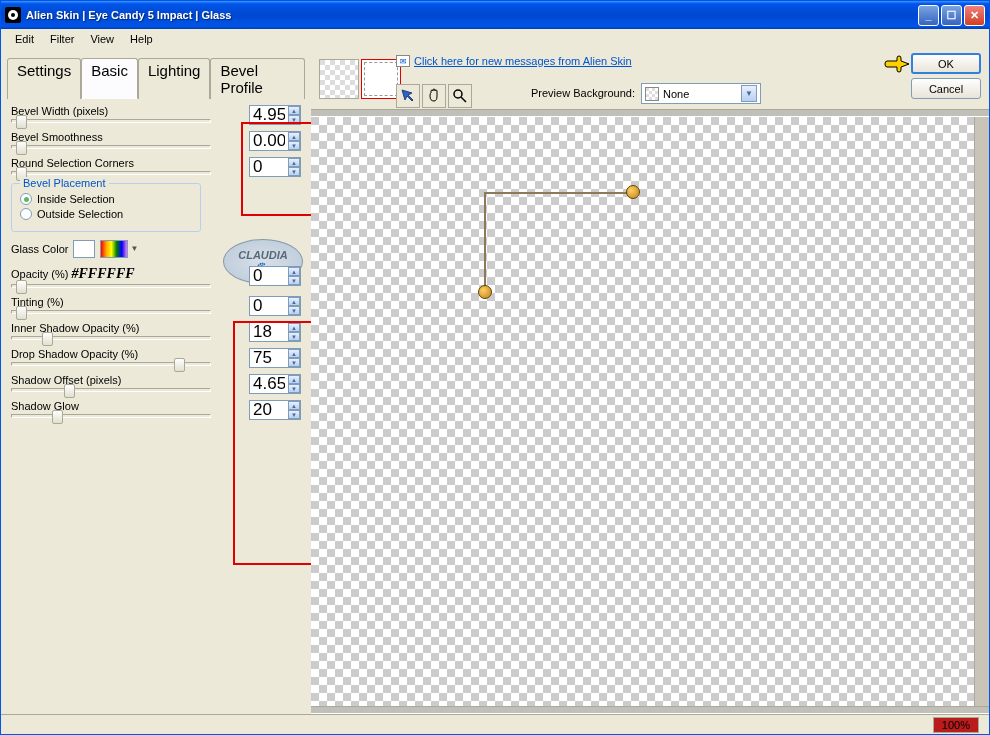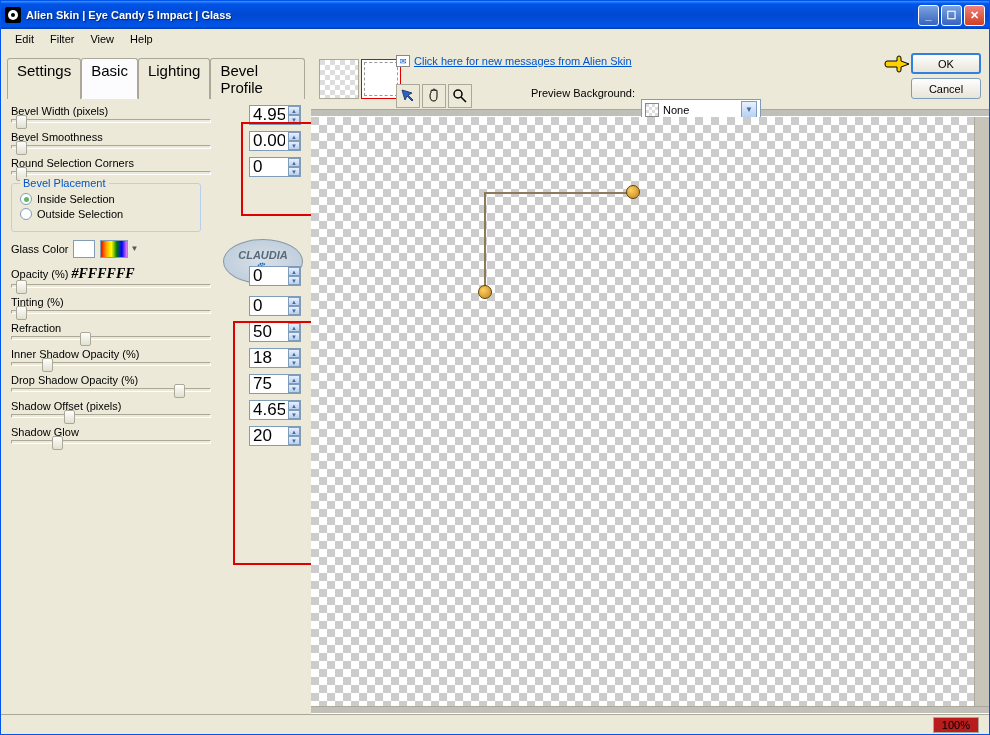--- a/index.html
+++ b/index.html
@@ -47,21 +47,21 @@
 .thumb-group { display: flex; gap: 2px; }
 .thumb { width: 40px; height: 40px; border: 1px solid #aca899; background-image: repeating-conic-gradient(#fff 0 25%, #ddd 0 50%); background-size: 10px 10px; }
 .thumb.sel { border: 1px solid #e00000; background: white; position: relative; }
 .thumb.sel::after { content: ''; position: absolute; inset: 2px; border: 1px dashed #999; }
 .link-row { position: absolute; top: 6px; left: 85px; display: flex; align-items: center; gap: 4px; }
 .link-icon { width: 14px; height: 12px; border: 1px solid #888; background: white; display: flex; align-items: center; justify-content: center; font-size: 8px; color: #0055cc; }
 .link-text { color: #0055cc; text-decoration: underline; cursor: pointer; }
 .tool-icons { position: absolute; top: 35px; left: 85px; display: flex; gap: 2px; }
 .tool-btn { width: 24px; height: 24px; border: 1px solid #aca899; background: #ece9d8; display: flex; align-items: center; justify-content: center; cursor: pointer; }
 .preview-bg-label { position: absolute; top: 38px; left: 220px; }
-.preview-bg-select { position: absolute; top: 50px; left: 330px; width: 120px; height: 21px; border: 1px solid #7f9db9; background: white; display: flex; align-items: center; padding: 0 3px; cursor: pointer; }
+.preview-bg-select { position: absolute; top: 34px; left: 330px; width: 120px; height: 21px; border: 1px solid #7f9db9; background: white; display: flex; align-items: center; padding: 0 3px; cursor: pointer; }
 .preview-bg-swatch { width: 14px; height: 14px; background-image: repeating-conic-gradient(#fff 0 25%, #ddd 0 50%); background-size: 6px 6px; border: 1px solid #888; margin-right: 4px; }
 .preview-bg-select .dd { margin-left: auto; width: 16px; height: 17px; background: linear-gradient(#e8f0ff,#b8d0f0); border: 1px solid #7f9db9; display: flex; align-items: center; justify-content: center; font-size: 8px; color: #4a6a9a; }
 .action-btns { position: absolute; top: 4px; right: 8px; display: flex; flex-direction: column; gap: 4px; align-items: flex-end; }
 .ok-row { display: flex; align-items: center; gap: 0; }
 .hand-cursor { width: 28px; height: 20px; }
 .action-btn { width: 70px; height: 21px; border: 1px solid #7f9db9; background: linear-gradient(#fefefe, #e8e4d8); cursor: pointer; border-radius: 3px; }
 .action-btn.ok { border: 2px solid #3080e0; }
 .preview-sep { height: 8px; background: #c0c0b8; border-top: 1px solid #aca899; border-bottom: 1px solid #fff; }
 .preview-canvas { flex: 1; background-image: repeating-conic-gradient(#fff 0 25%, #ccc 0 50%); background-size: 16px 16px; position: relative; margin: 0 14px 0 0; }
 .preview-canvas::after { content: ''; position: absolute; right: -14px; top: 0; bottom: 0; width: 14px; background: #c8c4b8; border-left: 1px solid #aca899; }
@@ -197,33 +197,20 @@
             </div>
           <div class="spinner">
             <input value="0" style="">
             <div class="spinner-btns">
                 <div class="spinner-up">▲</div>
                 <div class="spinner-down">▼</div>
               </div>
           </div>
         </div>
 
-        <div class="param-row">
-          <span class="param-label">Refraction</span>
-          <div class="slider-track">
-              <div class="slider-thumb" style="left:68px"></div>
-            </div>
-          <div class="spinner">
-            <input value="50" style="">
-            <div class="spinner-btns">
-                <div class="spinner-up">▲</div>
-                <div class="spinner-down">▼</div>
-              </div>
-          </div>
-        </div>
 
         <div class="param-row">
           <span class="param-label">Inner Shadow Opacity (%)</span>
           <div class="slider-track">
               <div class="slider-thumb" style="left:30px"></div>
             </div>
           <div class="spinner">
             <input value="18" style="">
             <div class="spinner-btns">
                 <div class="spinner-up">▲</div>

